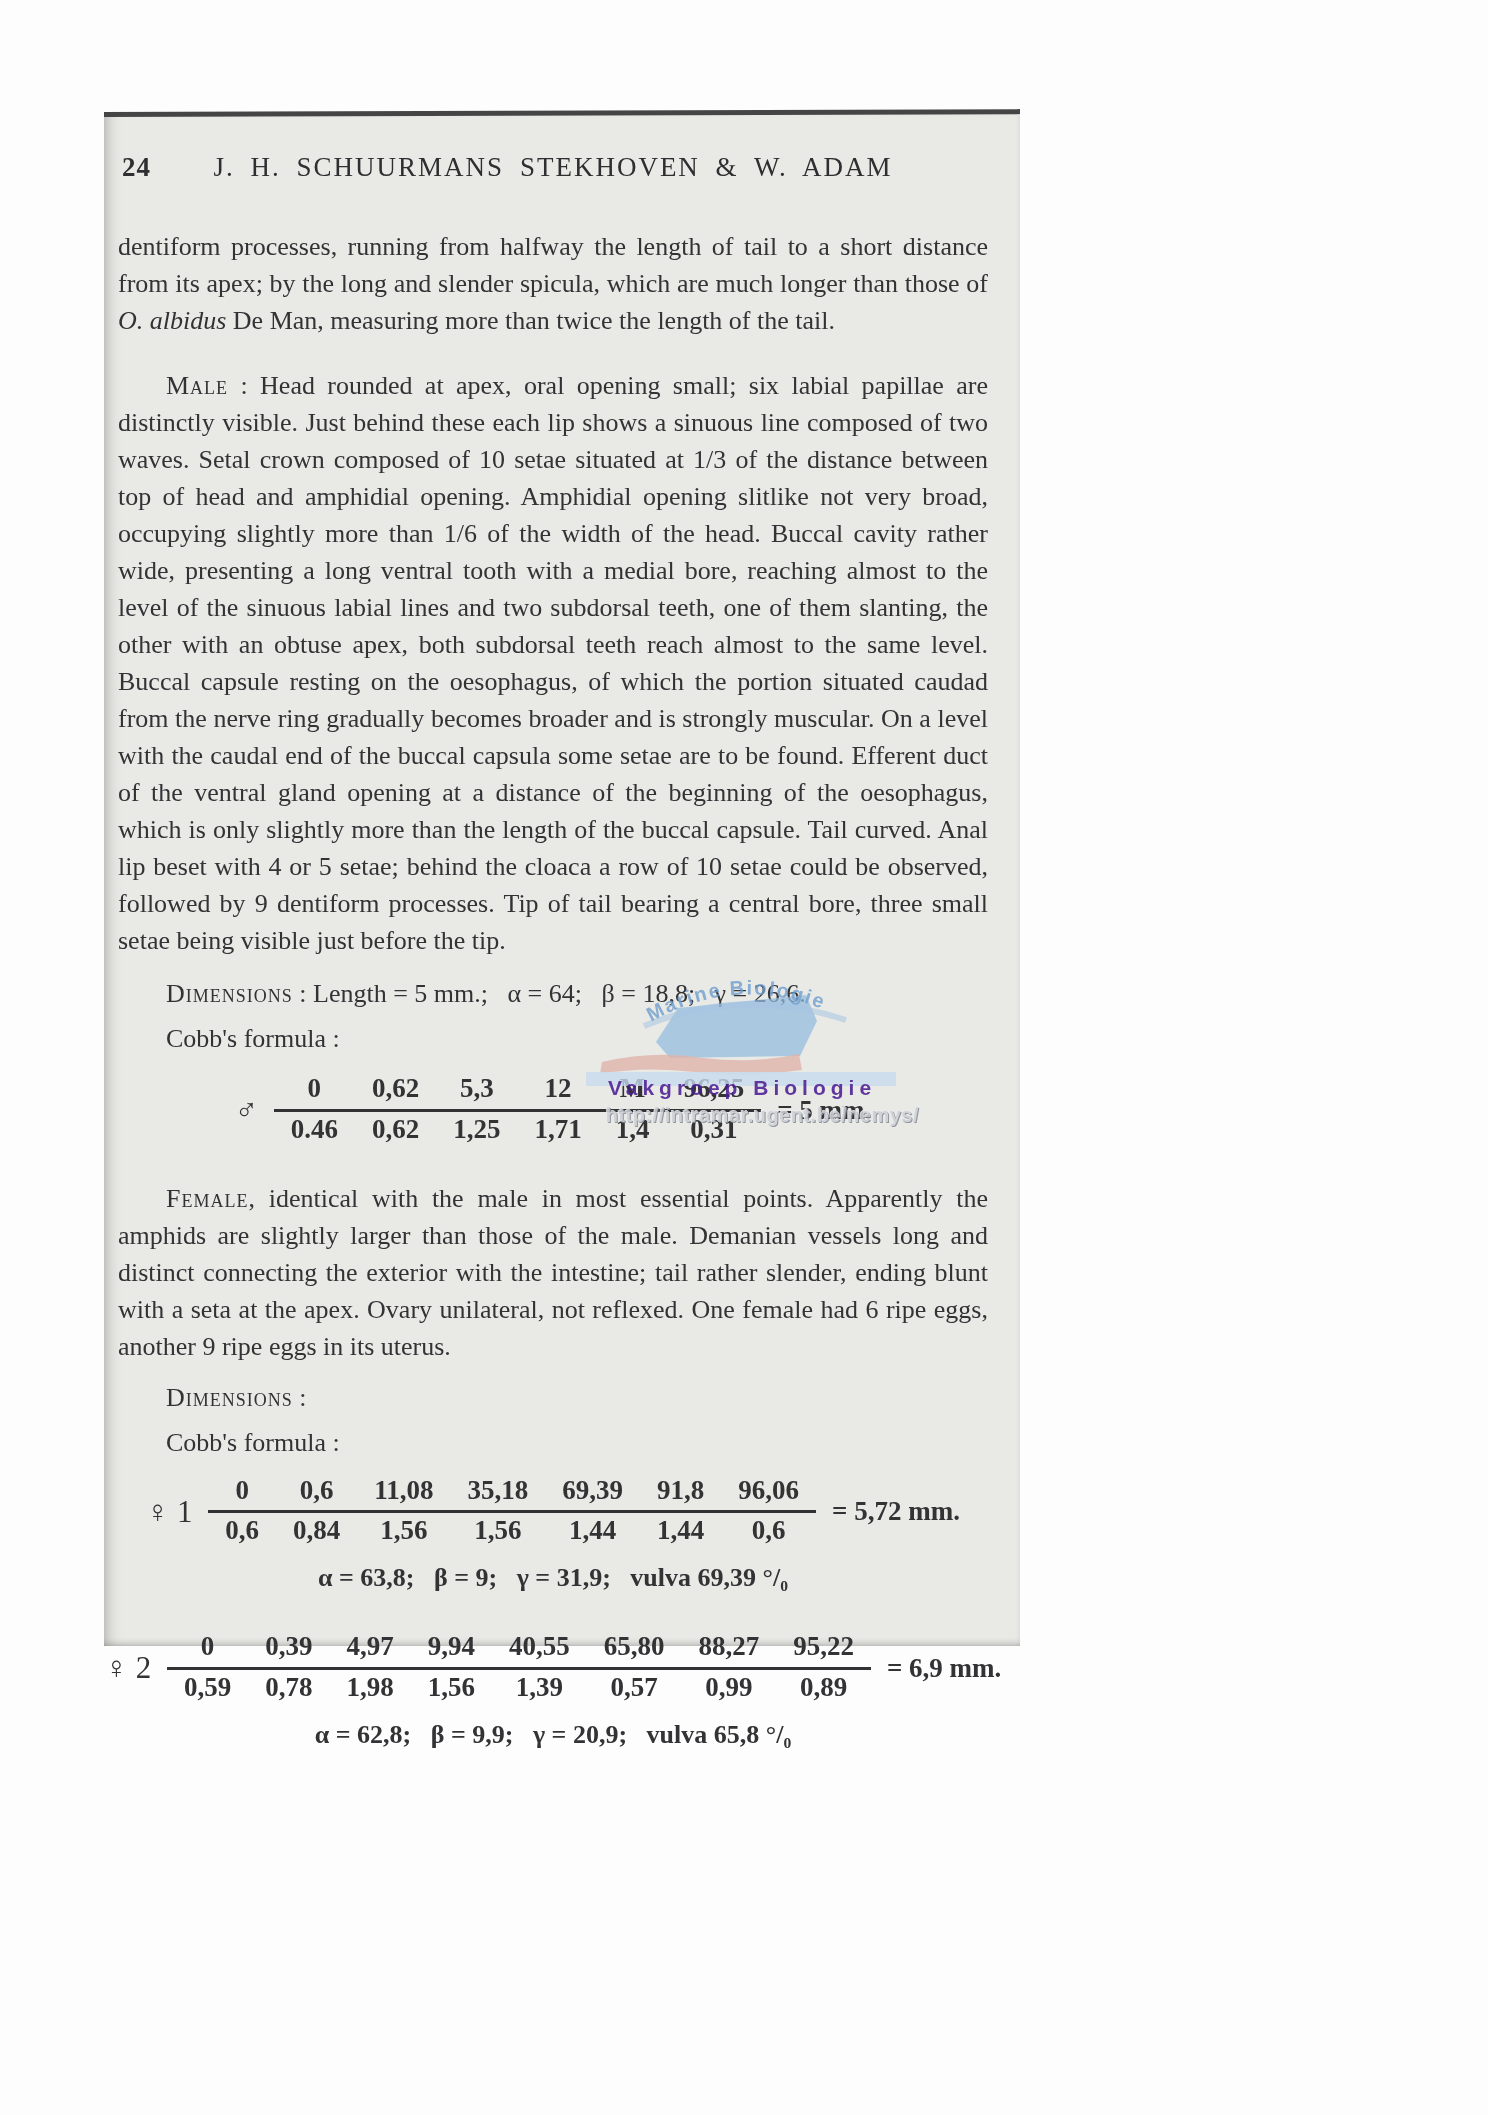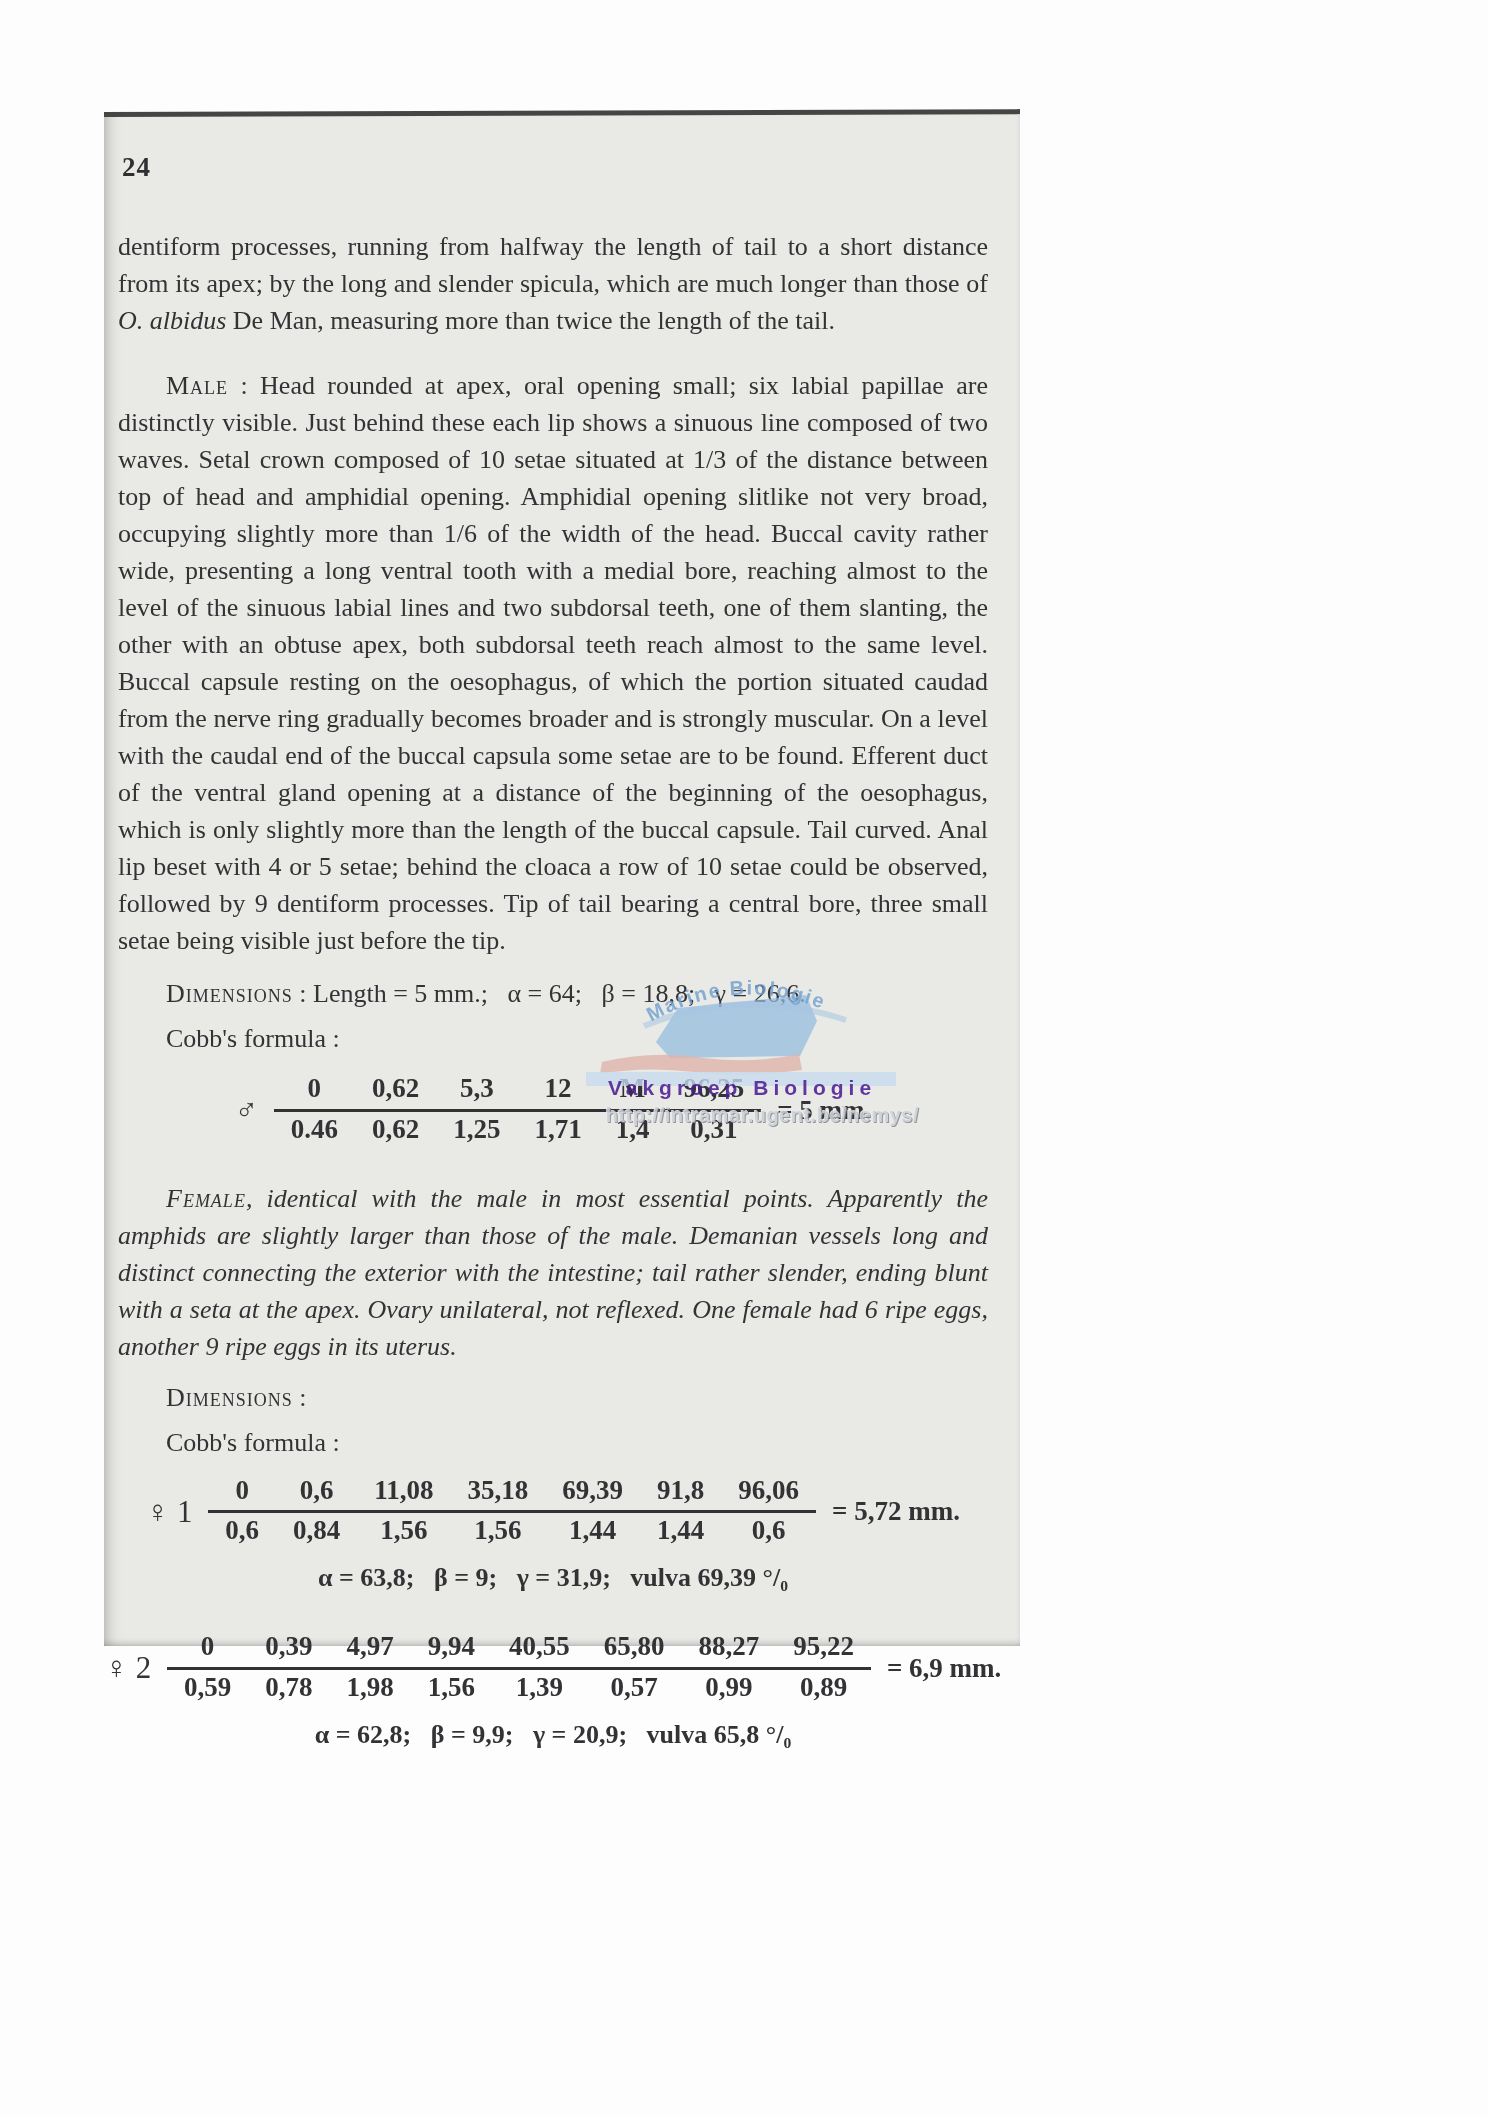--- a/index.html
+++ b/index.html
@@ -20,21 +20,21 @@
     position:absolute; top:0; left:0; width:100%; height:5px;
     background:#454545; transform:rotate(-0.18deg); transform-origin:left center;
   }
   .running-head { margin-top:40px; position:relative; height:36px; font-size:27px; color:#2f2f31; }
   .pagenum { position:absolute; left:4px; top:0; font-weight:bold; letter-spacing:1px; }
   .runtitle { display:block; text-align:center; letter-spacing:2px; word-spacing:7px; }
 
   .body-p { font-size:26px; line-height:37px; text-align:justify; margin:0; }
   .p1 { margin-top:40px; }
   .p-male { margin-top:28px; text-indent:48px; }
-  .p-female { margin-top:30px; text-indent:48px;font-style:italic; }
+  .p-female { margin-top:30px; text-indent:48px; }
   .sc { font-variant:small-caps; letter-spacing:1px; }
   .line { font-size:26px; line-height:37px; margin:0; white-space:pre-wrap; }
   .dims1 { margin-top:16px; padding-left:48px; }
   .dims2 { margin-top:14px; padding-left:48px; }
   .cobb { margin-top:8px; padding-left:48px; }
 
   .formula { display:flex; align-items:center; justify-content:center; margin-top:14px; }
   .f1 { margin-top:12px; }
   .f2 { margin-top:36px; }
   .sex { font-size:31px; margin-right:8px; white-space:pre; }
@@ -62,20 +62,21 @@
   }
 </style>
 </head>
 <body>
 
 <div class="page">
   <div class="scan-edge"></div>
 
   <header class="running-head">
     <span class="pagenum">24</span>
+    <span class="runtitle">J. H. SCHUURMANS STEKHOVEN &amp; W. ADAM</span>
   </header>
 
   <p class="body-p p1"><span>dentiform processes, running from halfway the length of tail to a short distance from its apex; by the long and slender spicula, which are much longer than those of </span><i>O. albidus</i><span> De Man, measuring more than twice the length of the tail.</span></p>
 
   <p class="body-p p-male"><span class="sc">Male</span><span> : Head rounded at apex, oral opening small; six labial papillae are distinctly visible.  Just behind these each lip shows a sinuous line composed of two waves.  Setal crown composed of 10 setae situated at 1/3 of the distance between top of head and amphidial opening.  Amphidial opening slitlike not very broad, occupying slightly more than 1/6 of the width of the head. Buccal cavity rather wide, presenting a long ventral tooth with a medial bore, reaching almost to the level of the sinuous labial lines and two subdorsal teeth, one of them slanting, the other with an obtuse apex, both subdorsal teeth reach almost to the same level.  Buccal capsule resting on the oesophagus, of which the portion situated caudad from the nerve ring gradually becomes broader and is strongly muscular.  On a level with the caudal end of the buccal capsula some setae are to be found.  Efferent duct of the ventral gland opening at a distance of the beginning of the oesophagus, which is only slightly more than the length of the buccal capsule.  Tail curved.  Anal lip beset with 4 or 5 setae; behind the cloaca a row of 10 setae could be observed, followed by 9 dentiform processes.  Tip of tail bearing a central bore, three small setae being visible just before the tip.</span></p>
 
   <p class="line dims1"><span class="sc">Dimensions</span><span> : Length = 5 mm.;   α = 64;   β = 18,8;   γ = 26,6.</span></p>
 
   <p class="line cobb">Cobb's formula :</p>
 

